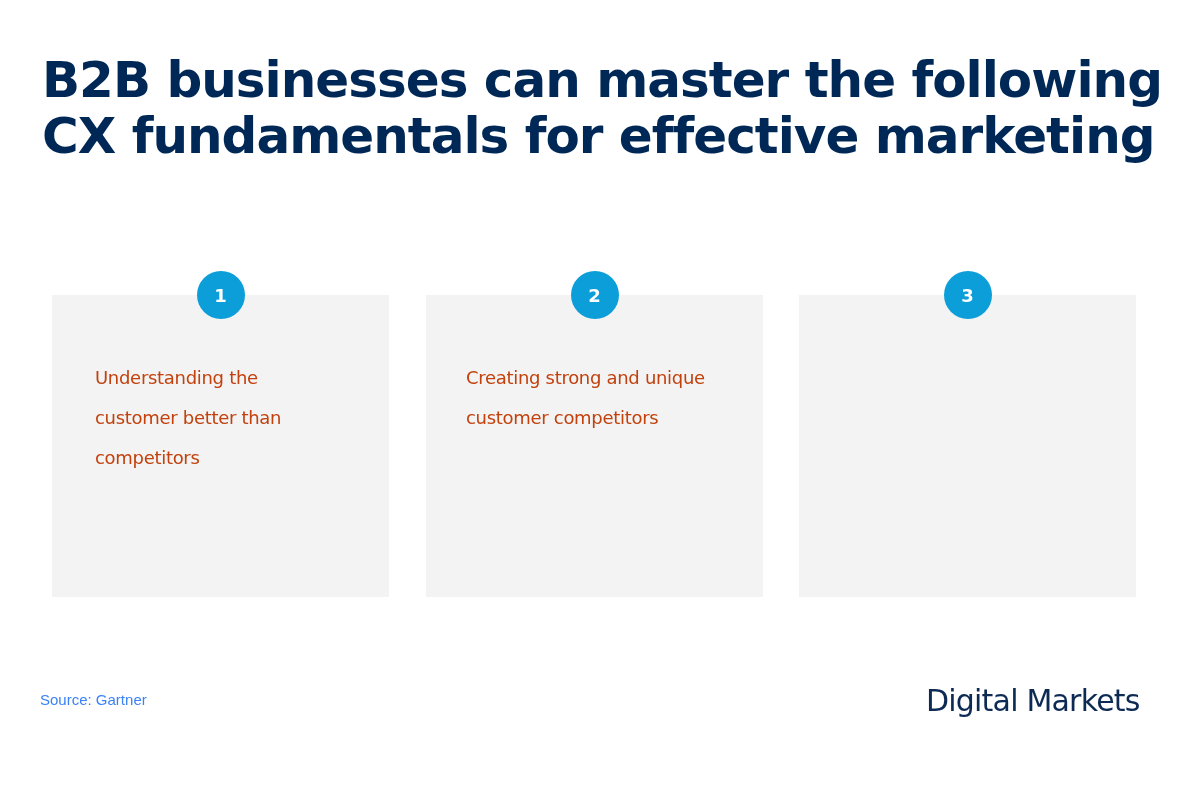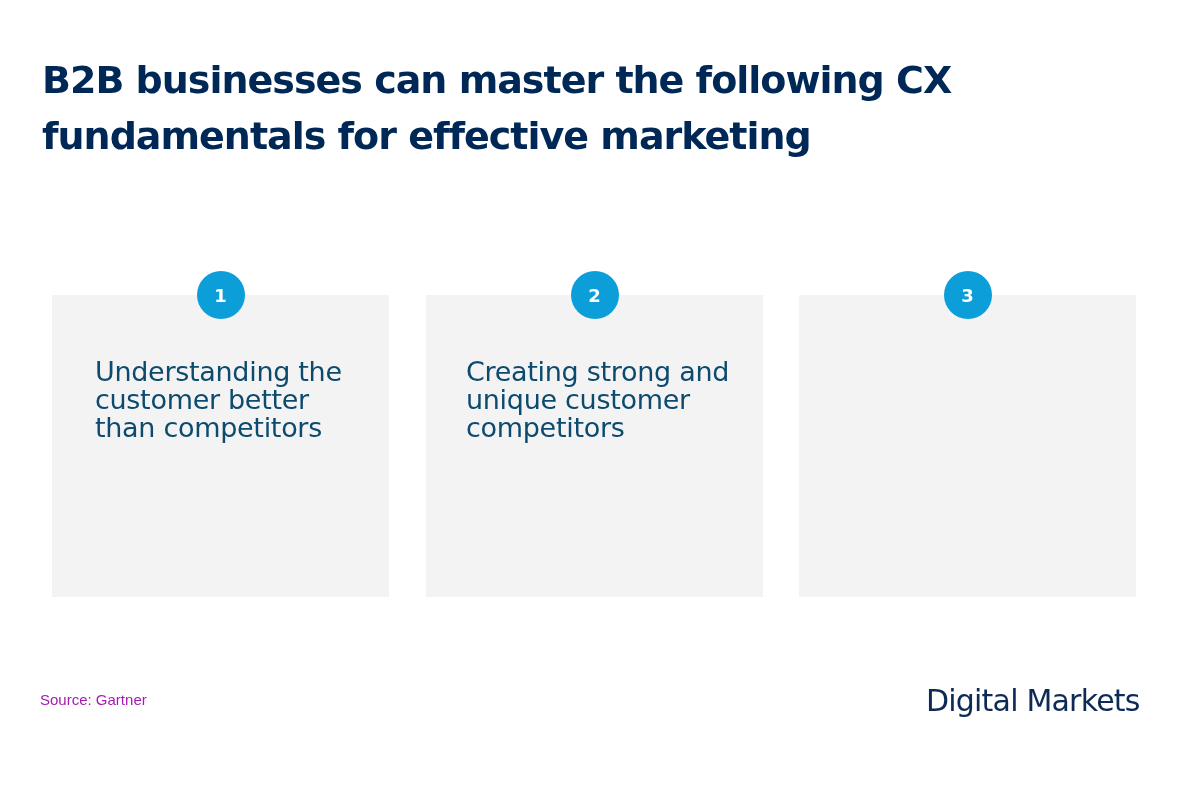--- a/index.html
+++ b/index.html
@@ -3,38 +3,38 @@
 <meta charset="utf-8">
 <style>
   html, body { margin: 0; padding: 0; }
   body {
     width: 1200px; height: 800px; background: #ffffff; position: relative; overflow: hidden;
     font-family: "Liberation Sans", sans-serif; color: #0f2d4e;
   }
   .title {
     position: absolute; left: 42px; top: 52px; width: 1120px;
     font-family: "DejaVu Sans", sans-serif; font-weight: bold;
-    font-size: 38px; line-height: 56px; color: #002856; letter-spacing: -1px;
+    font-size: 50px; line-height: 56px; color: #002856; letter-spacing: -1px;
   }
   .card {
     position: absolute; top: 295px; width: 337px; height: 302px; background: #f3f3f3;
   }
   .badge {
     position: absolute; top: -24px; left: 50%; margin-left: -24px;
     width: 48px; height: 48px; border-radius: 50%; background: #0c9ed9;
     color: #ffffff; font-family: "DejaVu Sans", sans-serif; font-weight: bold; font-size: 18px;
     display: flex; align-items: center; justify-content: center;
   }
   .card-text {
     position: absolute; top: 63px; left: 43px; right: 30px;
-    font-size: 27px; line-height: 28px; color: #0c4a6e; font-family: "DejaVu Sans", sans-serif;
+    font-size: 18px; line-height: 40px; color: #c2410c; font-family: "DejaVu Sans", sans-serif;
     letter-spacing: -0.3px;
   }
   .source {
-    position: absolute; left: 40px; top: 691px; font-size: 15px; color: #a21caf;
+    position: absolute; left: 40px; top: 691px; font-size: 15px; color: #3b82f6;
   }
   .logo { position: absolute; left: 914px; top: 682px; color: #0d2a55; }
   .logo-top {
     font-family: "DejaVu Sans", sans-serif; font-weight: bold; font-size: 24px; letter-spacing: -1px; line-height: 30px;
   }
   .logo-top .reg { font-size: 8px; vertical-align: baseline; }
   .logo-bottom {
     font-family: "DejaVu Sans", sans-serif; font-size: 30px; line-height: 38px; letter-spacing: -0.8px; margin-left: 12px;
   }
 </style>

